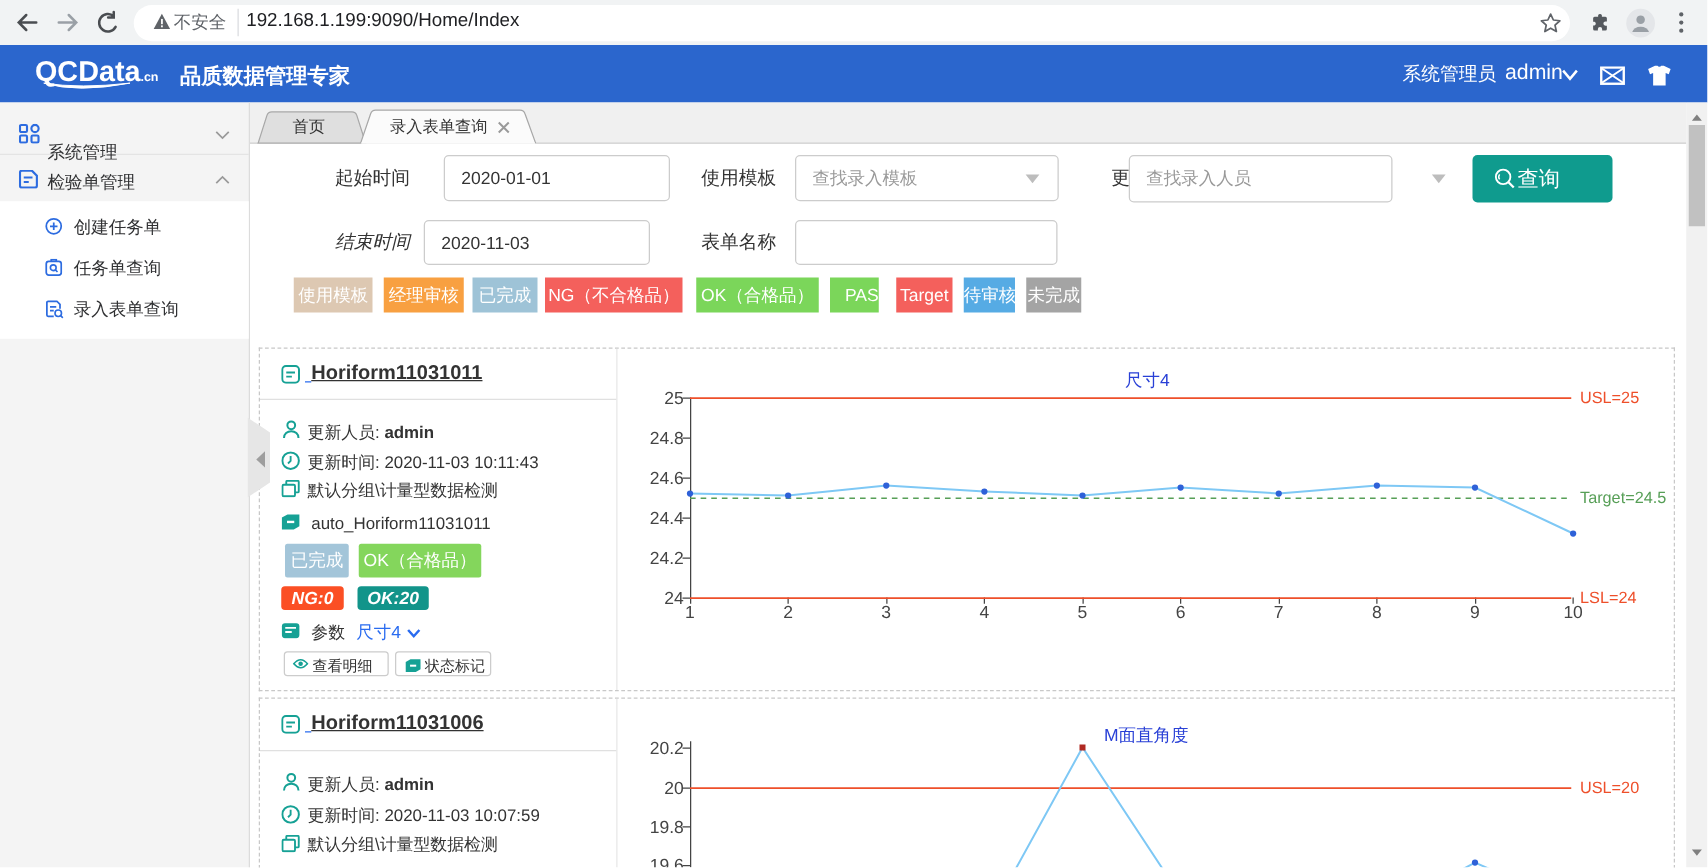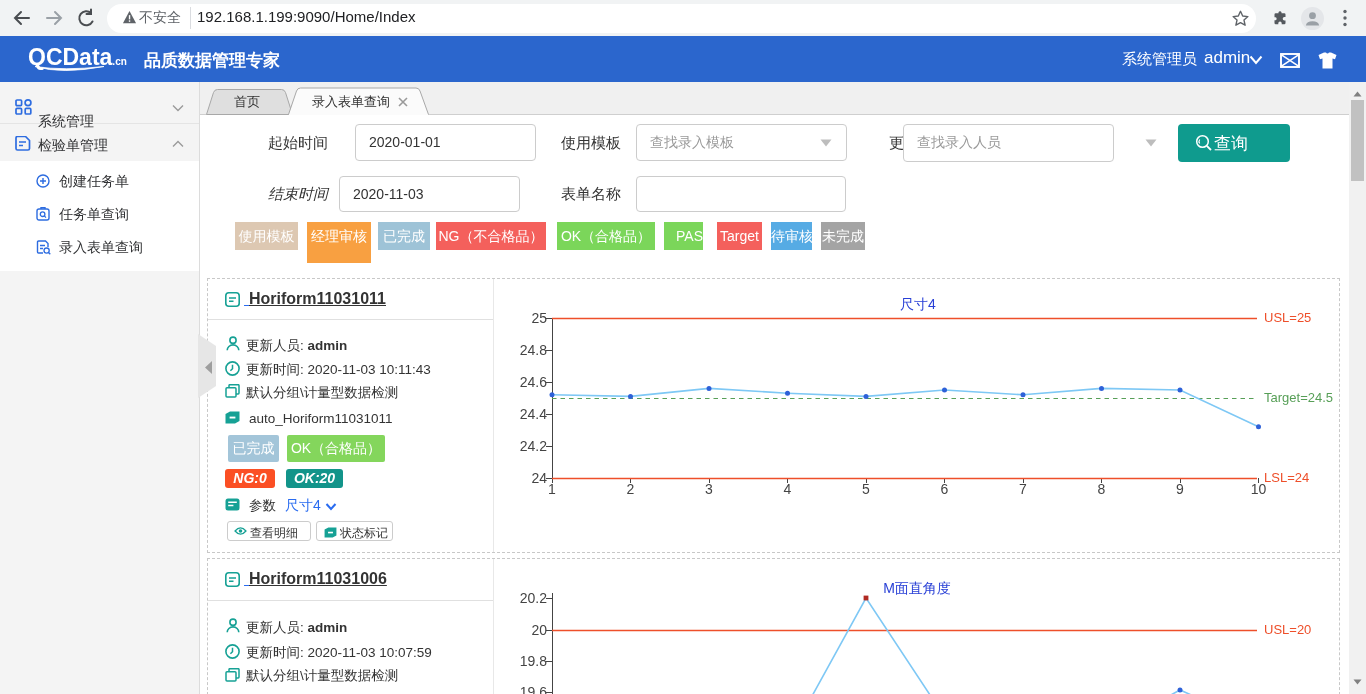--- a/index.html
+++ b/index.html
@@ -151,21 +151,21 @@
   </svg>
   <div class="abs" style="left:36px;top:8px;font-size:17px;">查询</div>
 </div>
 
 <div class="abs lbl" style="left:258px;top:175px;width:70px;font-style:italic;">结束时间</div>
 <div class="abs inp" style="left:339px;top:176px;width:181px;height:36px;">2020-11-03</div>
 <div class="abs lbl" style="left:551px;top:175px;width:70px;">表单名称</div>
 <div class="abs inp" style="left:636px;top:176px;width:210px;height:36px;"></div>
 
 <div class="abs tag" style="left:235px;top:222px;width:63px;height:28px;line-height:28px;background:#ddc8b2;">使用模板</div>
-<div class="abs tag" style="left:307px;top:222px;width:64px;height:41px;line-height:28px;background:#f8a041;">经理审核</div>
+<div class="abs tag" style="left:307px;top:222px;width:64px;height:28px;line-height:28px;background:#f8a041;">经理审核</div>
 <div class="abs tag" style="left:378px;top:222px;width:52px;height:28px;line-height:28px;background:#9ec3d7;">已完成</div>
 <div class="abs tag" style="left:436px;top:222px;width:110px;height:28px;line-height:28px;background:#f4605c;">NG（不合格品）</div>
 <div class="abs tag" style="left:557px;top:222px;width:98px;height:28px;line-height:28px;background:#7bd65a;">OK（合格品）</div>
 <div class="abs tag" style="left:664px;top:222px;width:39px;height:28px;line-height:28px;background:#7bd65a;padding-left:12px;">PASS</div>
 <div class="abs tag" style="left:717px;top:222px;width:45px;height:28px;line-height:28px;background:#f4605c;">Target</div>
 <div class="abs tag" style="left:771px;top:222px;width:41px;height:28px;line-height:28px;background:#56abe4;">待审核</div>
 <div class="abs tag" style="left:821px;top:222px;width:44px;height:28px;line-height:28px;background:#a4a4a4;">未完成</div>
 
 <div class="abs" style="left:207px;top:278px;width:1133px;height:275px;border:1px dashed #c8c8c8;"></div>
 <div class="abs" style="left:493px;top:279px;width:1px;height:273px;background:#e8e8e8;"></div>

